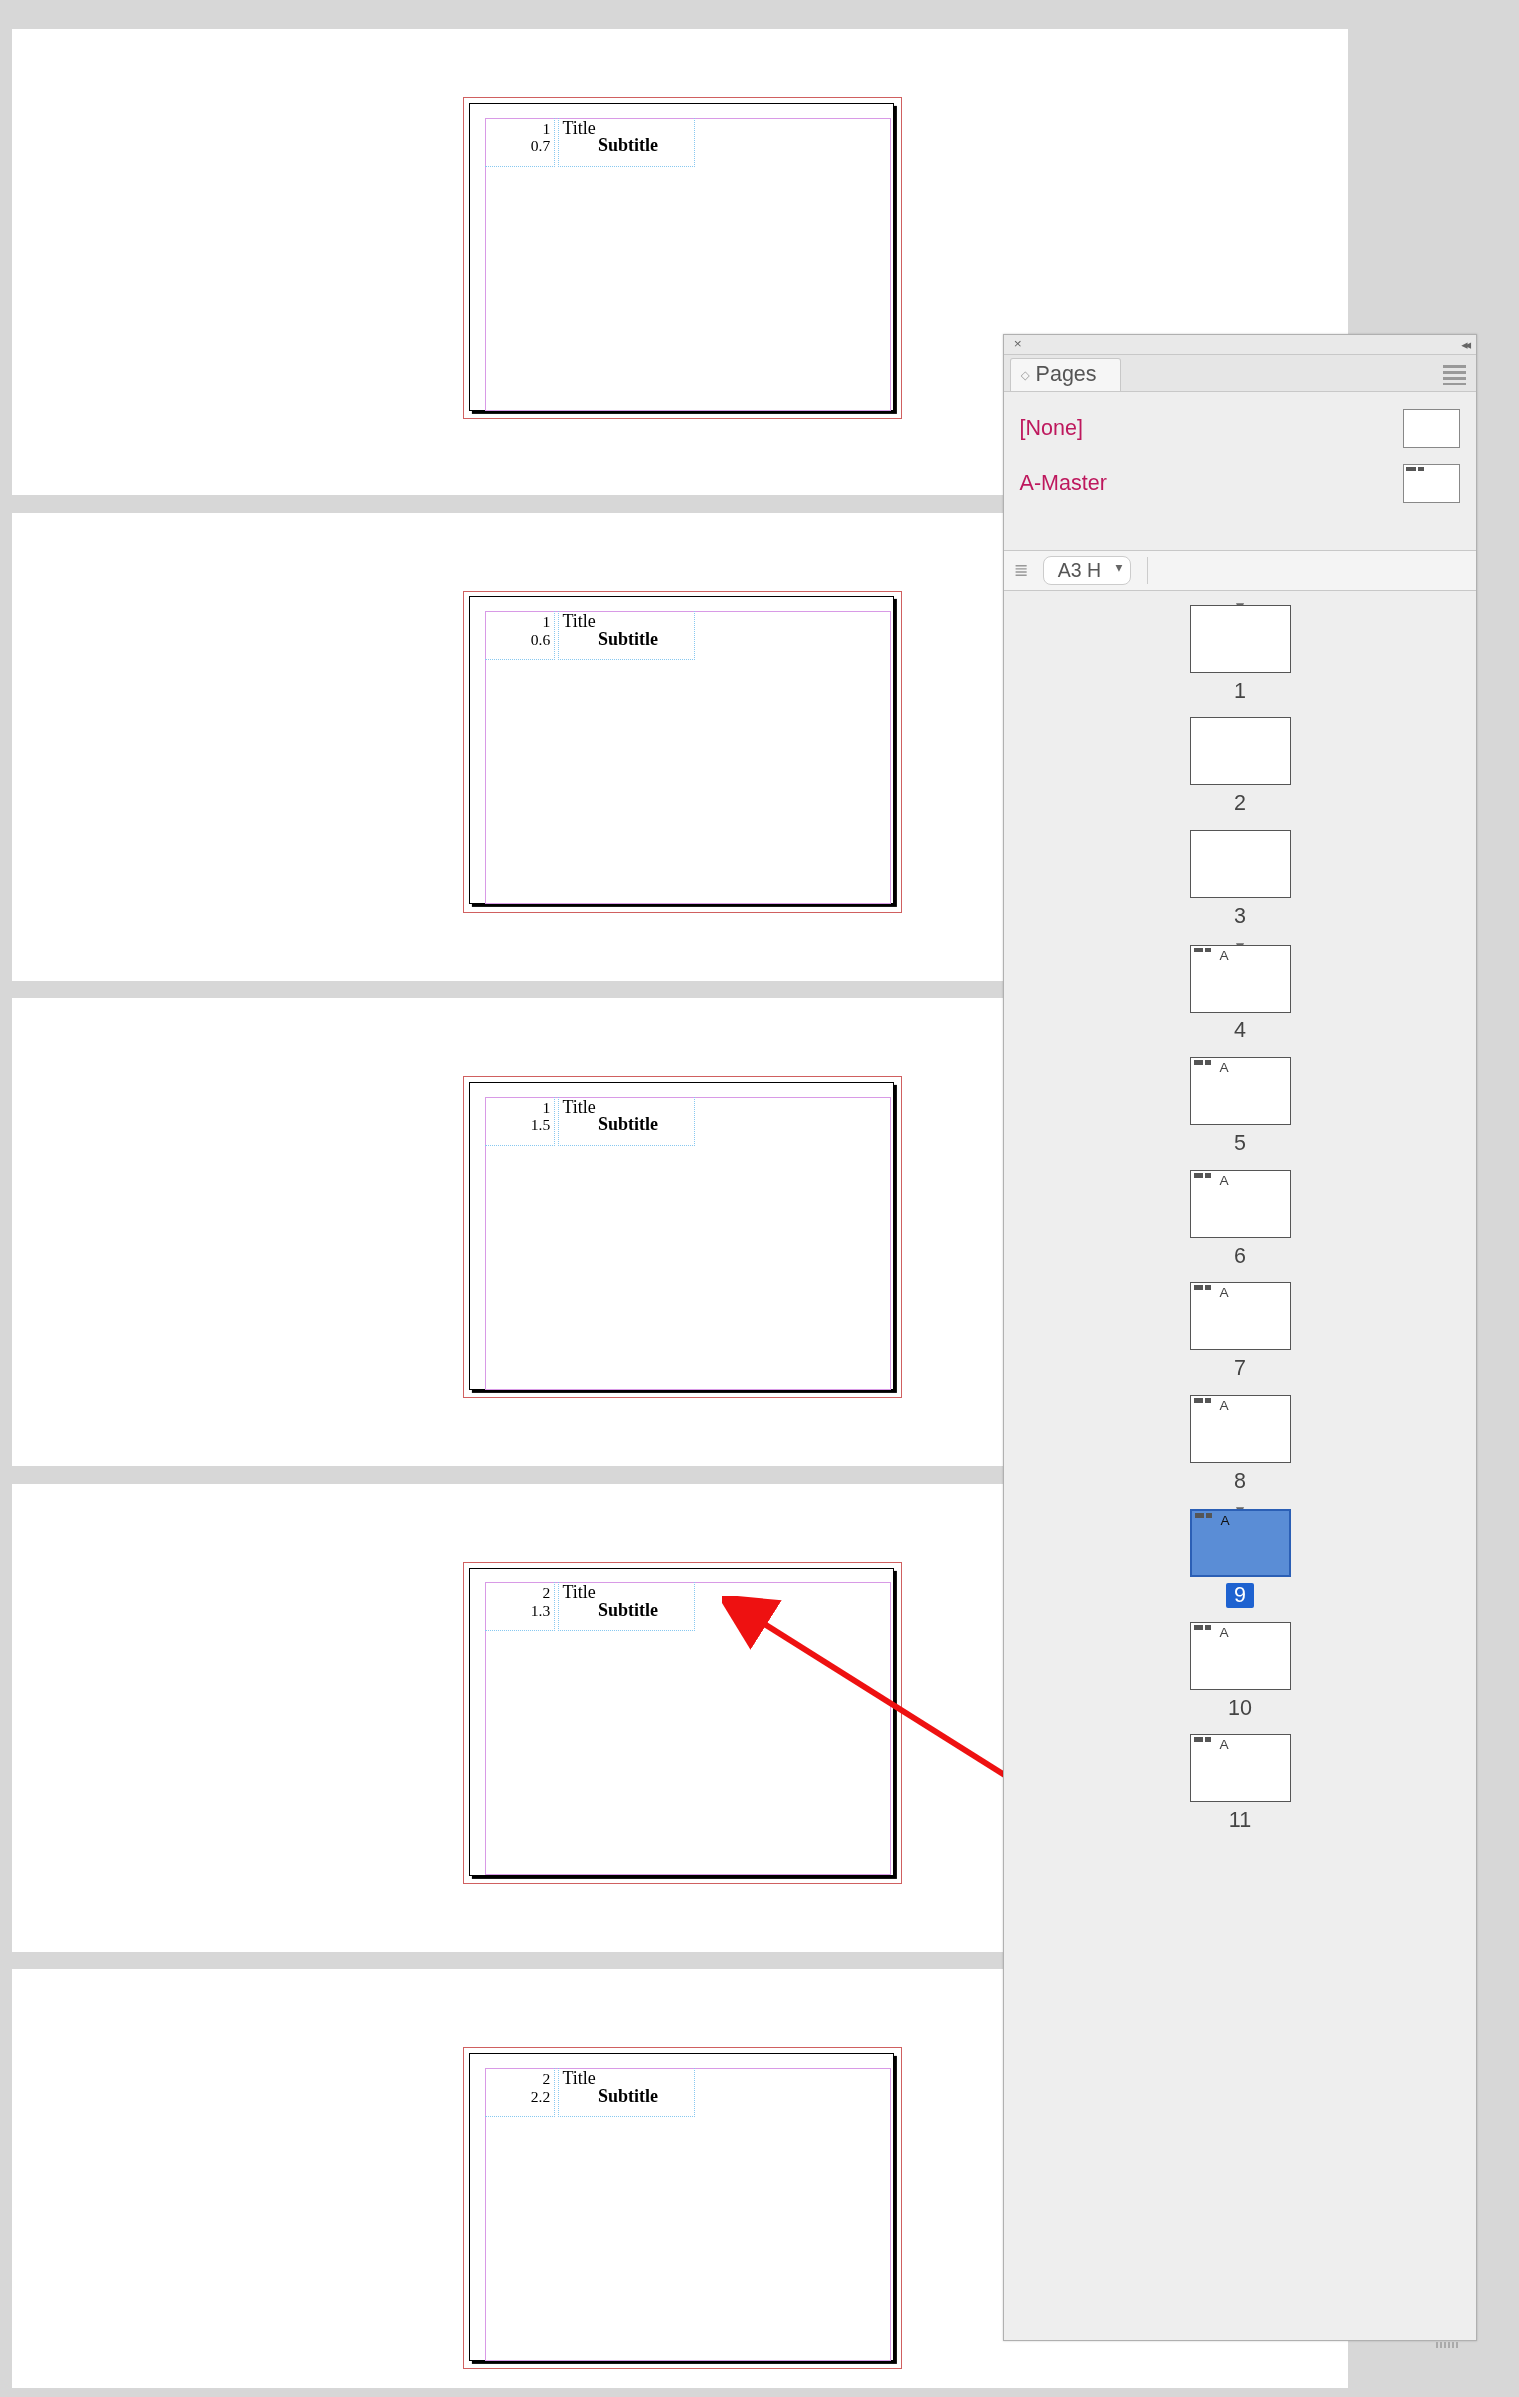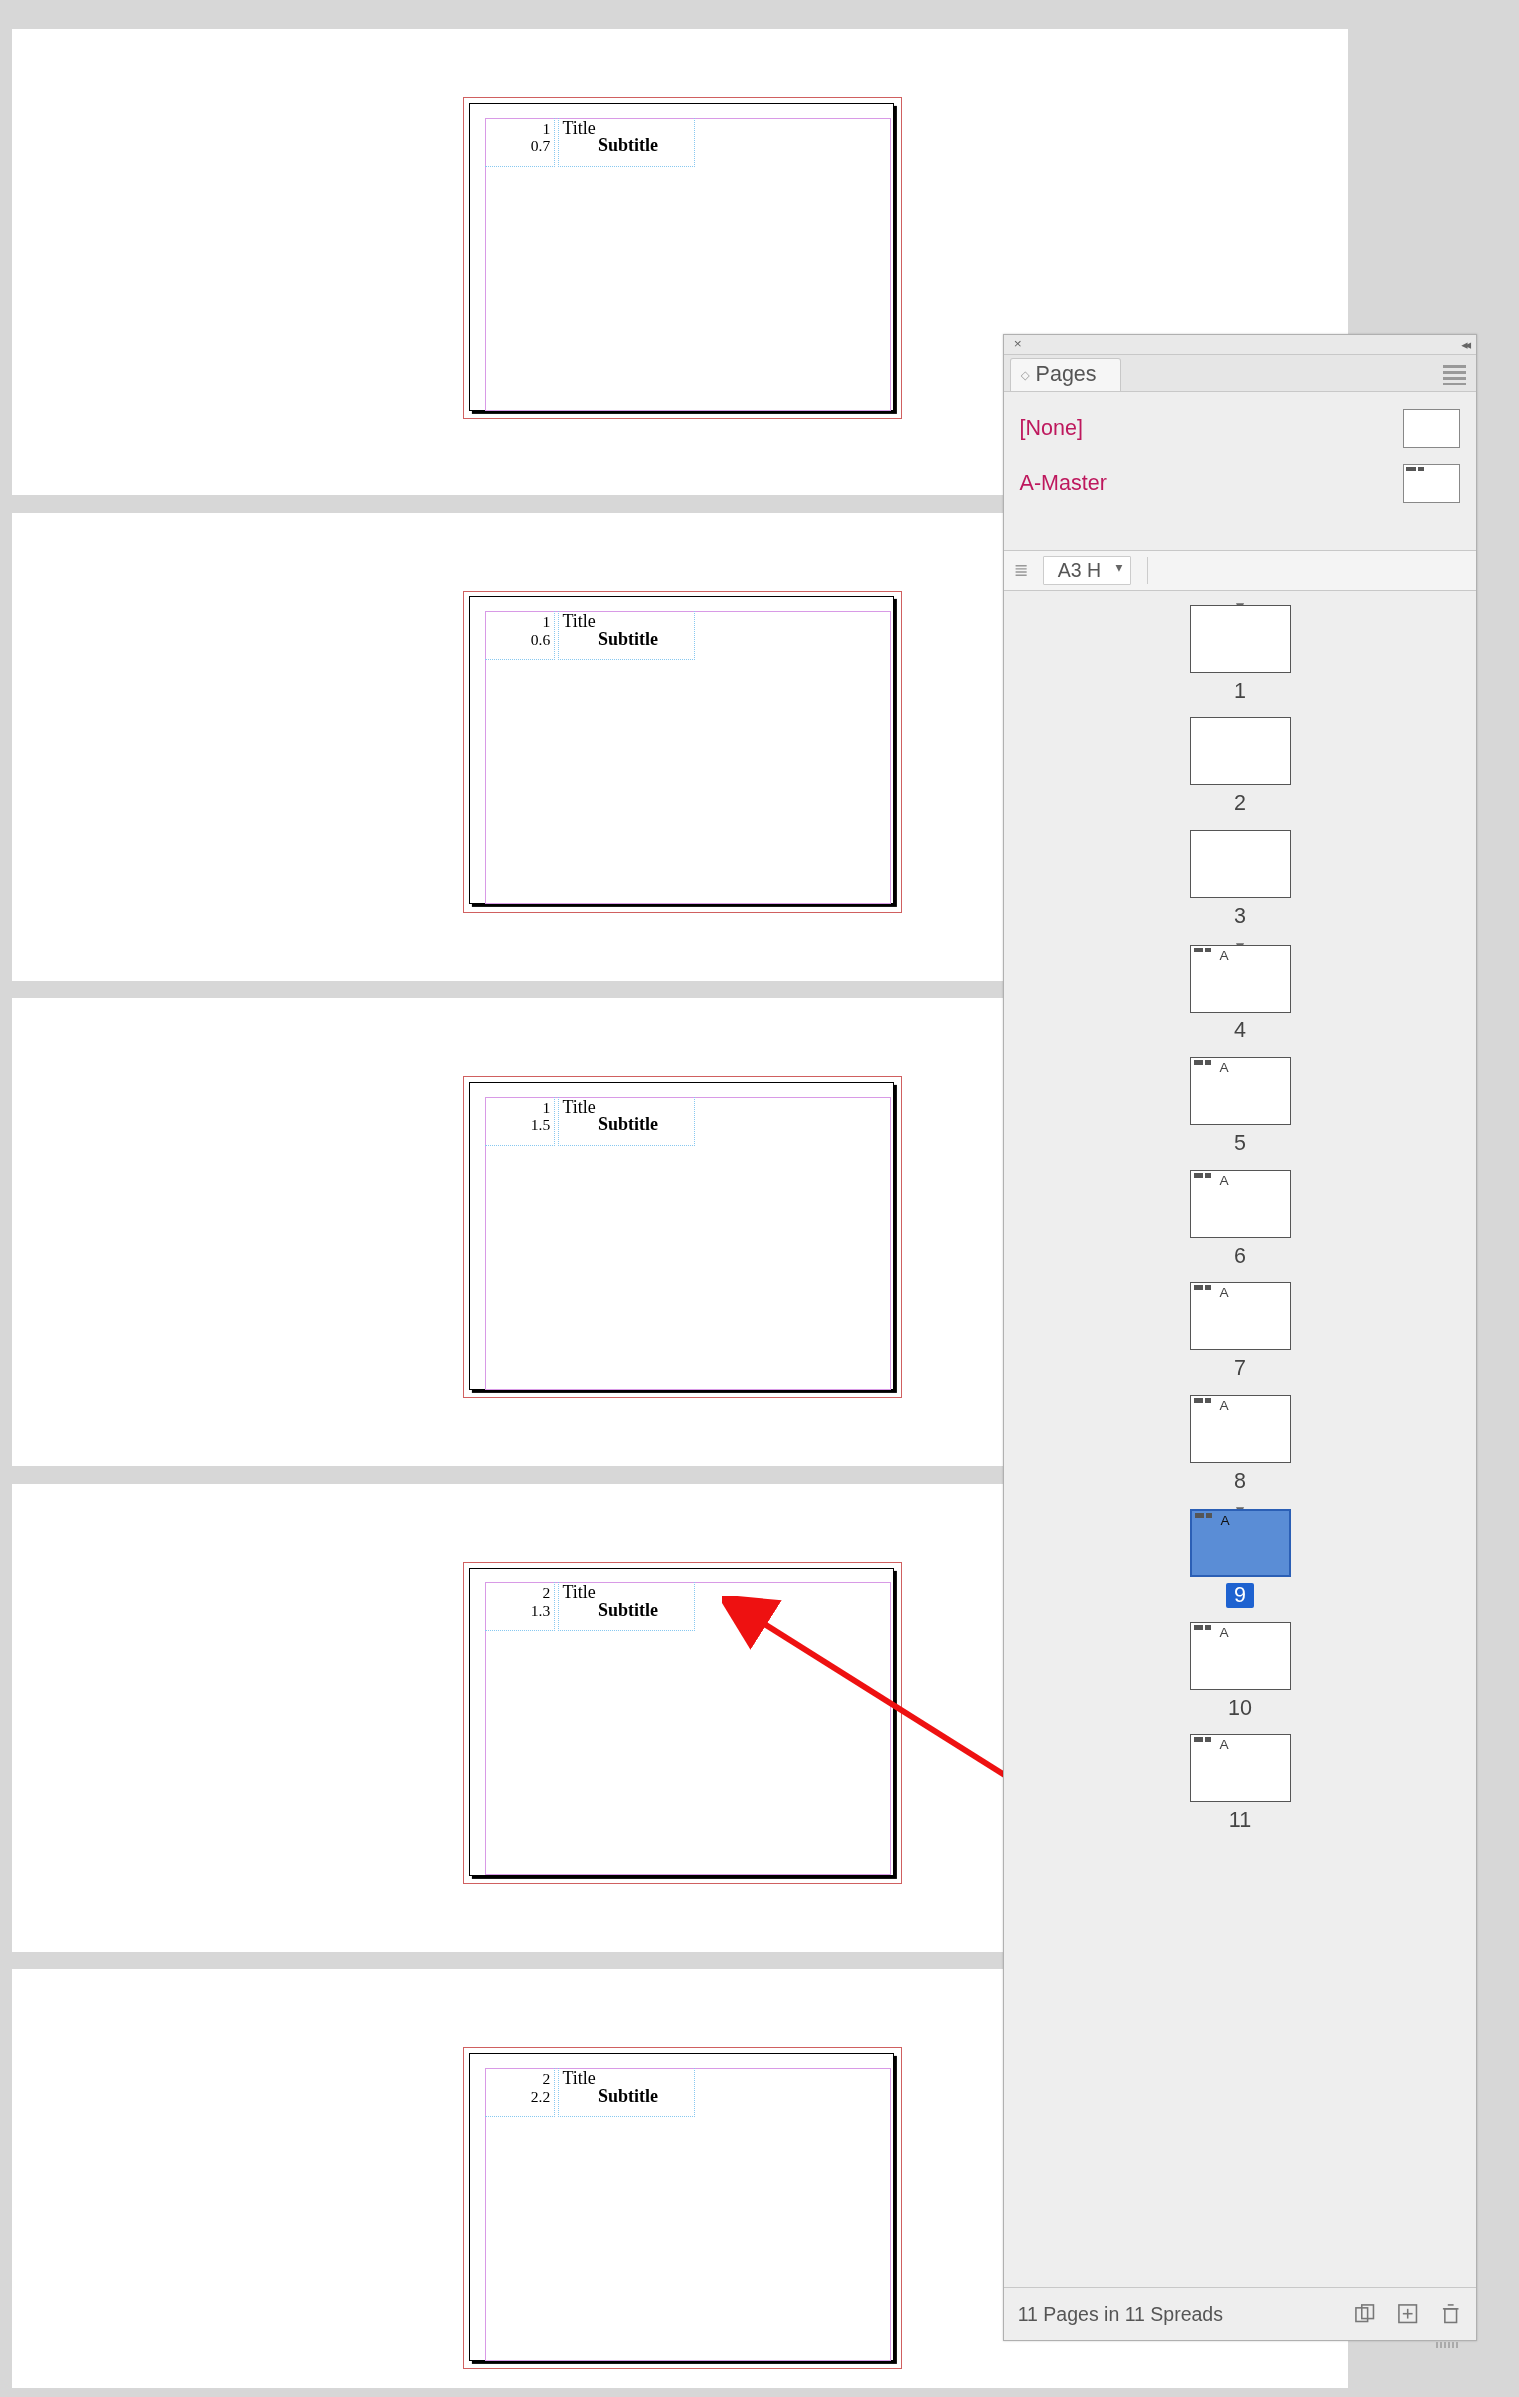--- a/index.html
+++ b/index.html
@@ -201,21 +201,21 @@
     padding: 0 9.8px;
     gap: 15.6px;
     font-size: 21.5px;
     color: #555;
   }
   .sizebar .grip2 { color: #999; font-size: 17.6px; letter-spacing: -1px;}
   .sizebar .dd {
     border: 1px solid #ccc;
     background: #fff;
     padding: 2px 29px 2px 13.7px;
-    border-radius: 1px;
+    border-radius: 8px;
     position: relative;
     font-size: 19.5px;
   }
   .sizebar .dd::after {
     content: "▾";
     position: absolute;
     right: 7.8px; top: 2px;
     font-size: 13.7px;
     color: #666;
   }
@@ -529,45 +529,20 @@
       </div>
       <div class="pthumb-wrap">
         <div class="pthumb">
           <div class="mini-mark"></div>
           <div class="mini-a" style="left: 29px;">A</div>
         </div>
         <div class="pnum">11</div>
       </div>
     </div>
 
-  <div class="panel-footer">
-    <span>11 Pages in 11 Spreads</span>
-    <span class="footer-icons">
-      <span class="ficon">
-        <svg viewBox="0 0 24 24">
-            <rect x="3" y="6" width="12" height="14"></rect>
-            <rect x="9" y="3" width="12" height="14"></rect>
-          </svg>
-      </span>
-      <span class="ficon">
-        <svg viewBox="0 0 24 24">
-            <rect x="3" y="3" width="18" height="18"></rect>
-            <line x1="12" y1="7" x2="12" y2="17"></line>
-            <line x1="7" y1="12" x2="17" y2="12"></line>
-          </svg>
-      </span>
-      <span class="ficon">
-        <svg viewBox="0 0 24 24">
-            <rect x="6" y="7" width="12" height="14"></rect>
-            <line x1="4" y1="7" x2="20" y2="7"></line>
-            <line x1="9" y1="3" x2="15" y2="3"></line>
-          </svg>
-      </span>
-    </span>
-  </div>
   <div class="resize-grip">
     <span></span>
       <span></span>
       <span></span>
       <span></span>
       <span></span>
       <span></span>
   </div>
 </div>
 

